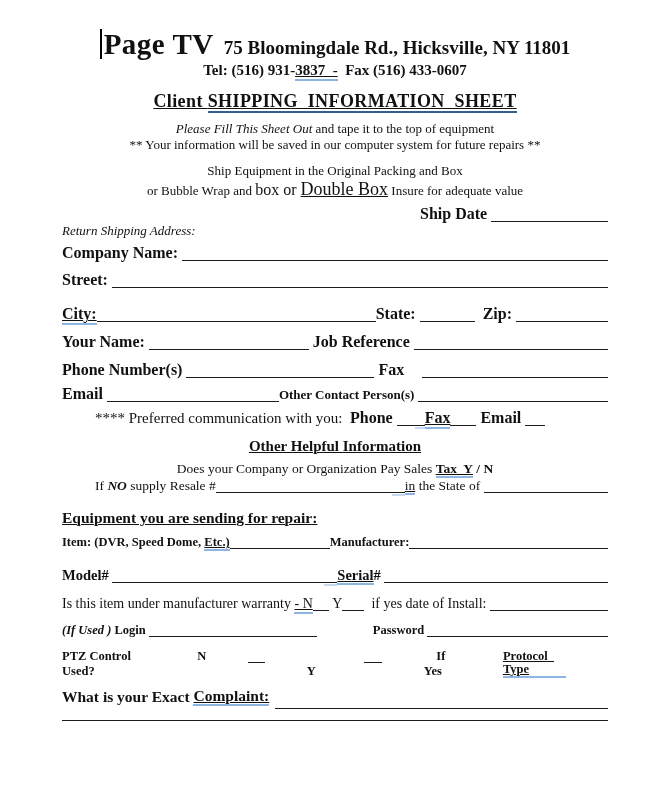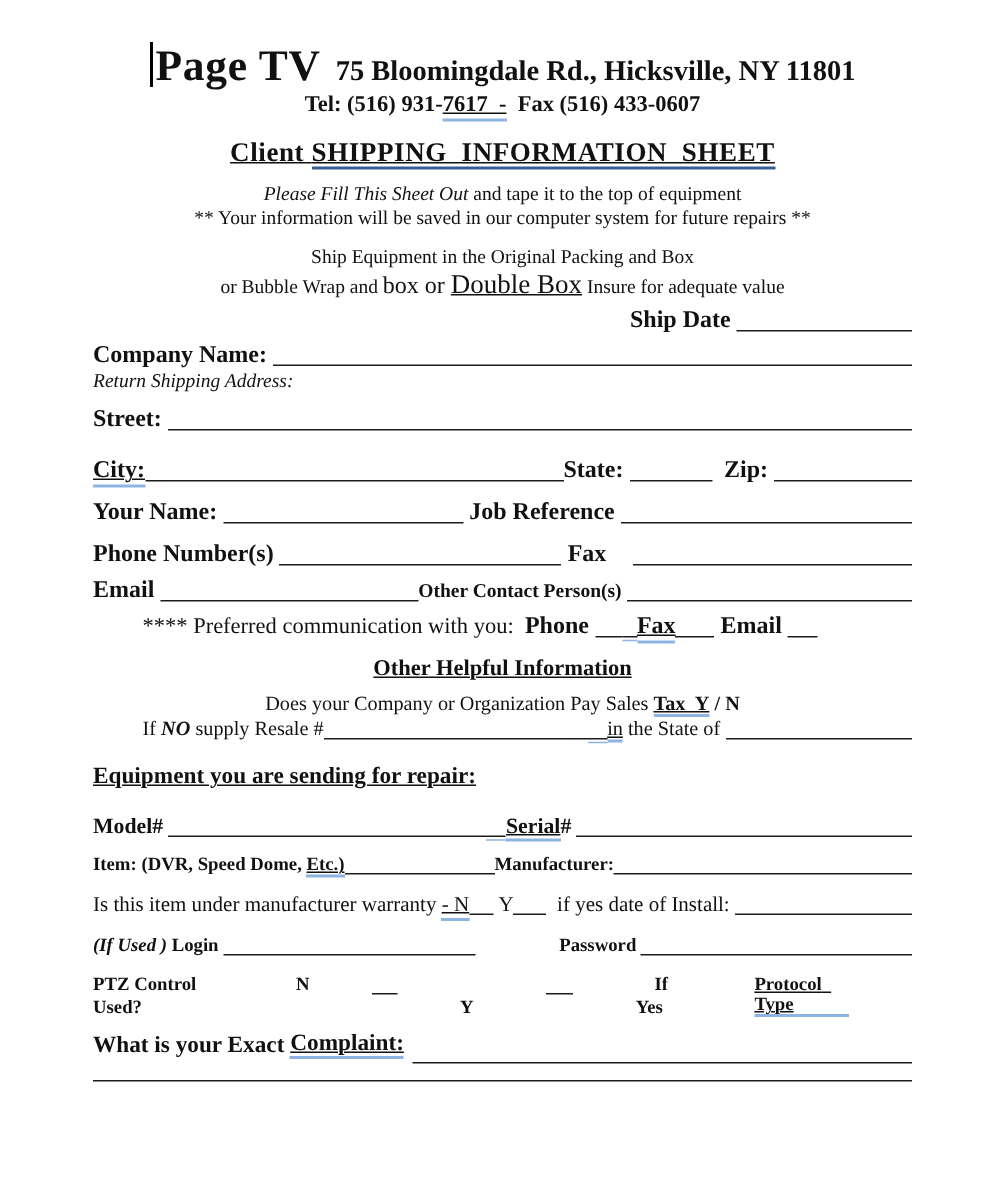--- a/index.html
+++ b/index.html
@@ -52,44 +52,44 @@
   .complaint{margin-top:9px;font-size:15.5px;font-weight:bold;align-items:flex-end;}
   .botline{margin-top:14px;border-top:1.6px solid #1c1c1c;width:100%;}
 </style>
 </head>
 <body>
 
 <div class="page">
 
   <div class="c hdr"><span class="cursor"></span><span class="logo">Page TV</span><span class="addr">75 Bloomingdale Rd., Hicksville, NY 11801</span></div>
 
-  <div class="c telrow"><span>Tel: (516) 931-</span><span class="mk">7617  -</span><span>  Fax (516) 433-0607</span></div>
+  <div class="c telrow"><span>Tel: (516) 931-</span><span class="mk">3837  -</span><span>  Fax (516) 433-0607</span></div>
 
   <div class="c titlerow"><span class="u">Client </span><span class="tmk">SHIPPING  INFORMATION  SHEET</span></div>
 
   <div class="c note mt8"><span class="i">Please Fill This Sheet Out</span><span> and tape it to the top of equipment</span></div>
 
   <div class="c note"><span>** Your information will be saved in our computer system for future repairs **</span></div>
 
   <div class="c note mt10"><span>Ship Equipment in the Original Packing and Box</span></div>
 
   <div class="c pack2"><span class="sm">or Bubble Wrap and </span><span class="mid">box or </span><span class="big u">Double Box</span><span class="sm"> Insure for adequate value</span></div>
 
   <div class="row shipdate">
       <span class="b lbl">Ship Date </span>
       <span class="blank fill"></span>
     </div>
 
+  <div class="row return">
+      <span class="i">Return Shipping Address:</span>
+    </div>
+
   <div class="row f16 company">
       <span class="b">Company Name: </span>
       <span class="blank fill"></span>
-    </div>
-
-  <div class="row return">
-      <span class="i">Return Shipping Address:</span>
     </div>
 
   <div class="row f16 street">
       <span class="b">Street: </span>
       <span class="blank fill"></span>
     </div>
 
   <div class="row f16 city">
       <span class="b mk">City:</span>
       <span class="blank fill"></span>
@@ -143,34 +143,34 @@
       <span class="blank mkb" style="width:13px"></span>
       <span class="mk">in</span>
       <span> the State of </span>
       <span class="blank fill"></span>
     </div>
 
   <div class="row equiphead">
       <span class="u">Equipment you are sending for repair:</span>
     </div>
 
+  <div class="row itemrow">
+      <span>Item: (DVR, Speed Dome, </span>
+      <span class="mk">Etc.)</span>
+      <span class="blank" style="width:100px"></span>
+      <span>Manufacturer:</span>
+      <span class="blank fill"></span>
+    </div>
+
   <div class="row modelrow">
       <span>Model# </span>
       <span class="blank" style="width:212px"></span>
       <span class="blank mkb" style="width:13px"></span>
       <span class="mk">Serial</span>
       <span># </span>
-      <span class="blank fill"></span>
-    </div>
-
-  <div class="row itemrow">
-      <span>Item: (DVR, Speed Dome, </span>
-      <span class="mk">Etc.)</span>
-      <span class="blank" style="width:100px"></span>
-      <span>Manufacturer:</span>
       <span class="blank fill"></span>
     </div>
 
   <div class="row warranty">
       <span>Is this item under manufacturer warranty </span>
       <span class="mk">- N</span>
       <span class="blank" style="width:16px"></span>
       <span> Y</span>
       <span class="blank" style="width:22px"></span>
       <span>  if yes date of Install: </span>

